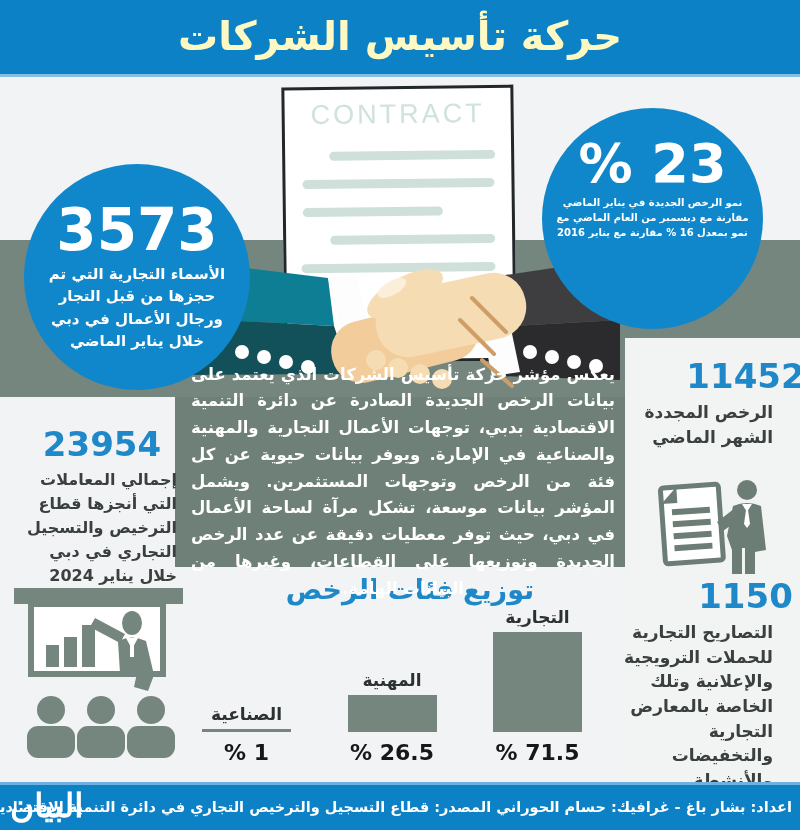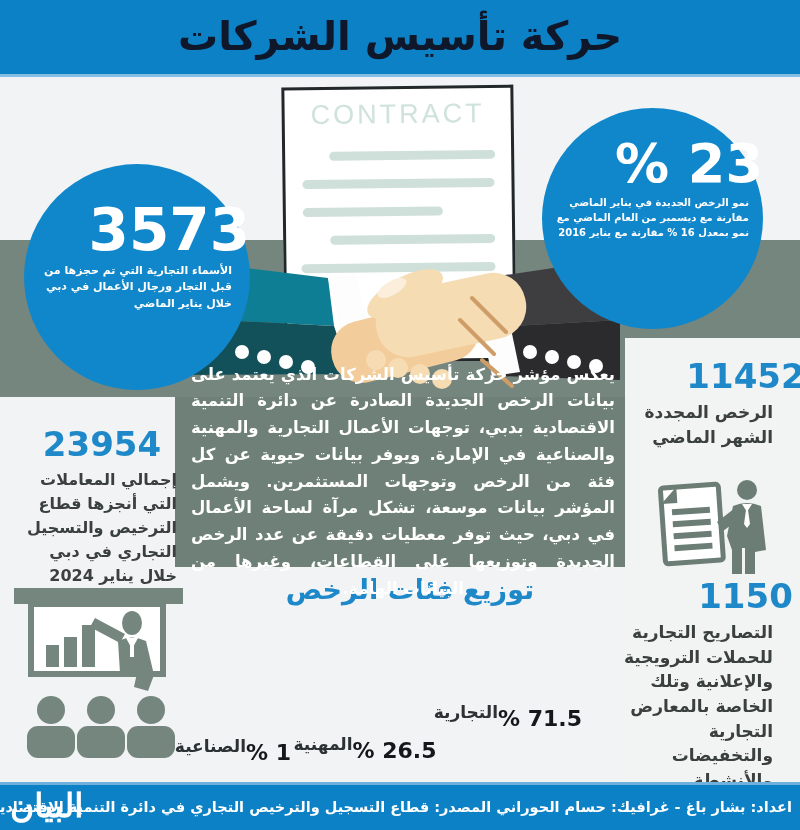--- a/index.html
+++ b/index.html
@@ -6,44 +6,44 @@
     --accent-blue:#0d81c6; --number-blue:#1e88c8; --circle-blue:#1187cb;
     --wall-green:#75867e; --panel-green:#6e8077; --bar-green:#75867e;
     --light-bg:#f1f3f4; --dark-text:#2e3335;
   }
   *{margin:0;padding:0;box-sizing:border-box;}
   body{font-family:"DejaVu Sans",sans-serif;background:#fff;}
   #stage{position:relative;width:800px;height:830px;background:var(--light-bg);overflow:hidden;direction:rtl;}
 
   
   .header{position:absolute;left:0;top:0;width:800px;height:74px;background:var(--accent-blue);z-index:6;}
-  .header-title{color:#0f172a;font-size:40px;font-weight:bold;text-align:center;line-height:72px;}
+  .header-title{color:#fef9c3;font-size:40px;font-weight:bold;text-align:center;line-height:72px;}
   .header-strip{position:absolute;left:0;top:74px;width:800px;height:3px;background:#85bfe4;z-index:6;}
 
   
   .wall{position:absolute;left:0;top:240px;width:800px;height:157px;background:var(--wall-green);z-index:1;}
   .paper{position:absolute;left:283px;top:86px;width:232px;height:276px;background:#fff;
          border:3px solid #22272a;transform:rotate(-0.7deg);z-index:2;}
   .contract-title{margin-top:10px;text-align:center;color:#cfe2dc;font-size:27px;letter-spacing:3px;
          font-family:"Liberation Sans",sans-serif;direction:ltr;}
   .paper-line{position:absolute;height:9px;border-radius:5px;background:#cfe0da;}
   .pl1{left:44px;right:16px;top:62px;}
   .pl2{left:17px;right:17px;top:90px;}
   .pl3{left:17px;width:140px;top:118px;}
   .pl4{left:44px;right:17px;top:146px;}
   .pl5{left:15px;right:17px;top:174px;}
   .handshake{position:absolute;left:180px;top:240px;z-index:3;}
 
   
-  .stat-circle{position:absolute;border-radius:50%;background:var(--circle-blue);color:#fff;text-align:right;z-index:5;}
+  .stat-circle{position:absolute;border-radius:50%;background:var(--circle-blue);color:#fff;text-align:center;z-index:5;}
   .circle-left{left:24px;top:164px;width:226px;height:226px;padding-top:36px;}
   .circle-right{left:542px;top:108px;width:221px;height:221px;padding-top:28px;}
   .circle-number{font-size:58px;font-weight:bold;line-height:1.05;}
   .circle-number-sm{font-size:54px;font-weight:bold;line-height:1.05;direction:ltr;}
-  .circle-text{font-size:11px;font-weight:bold;line-height:1.5;padding:2px 18px 0 18px;}
+  .circle-text{font-size:15px;font-weight:bold;line-height:1.5;padding:2px 18px 0 18px;}
   .circle-right .circle-text{font-size:10px;line-height:1.5;padding:2px 14px 0 14px;}
 
   
   .right-panel{position:absolute;left:625px;top:338px;width:175px;height:442px;background:#f2f4f4;z-index:4;}
   .rp-num{position:absolute;width:165px;left:0;text-align:center;font-size:34px;font-weight:bold;color:var(--number-blue);margin-left:38px;}
   .rp-text{position:absolute;right:27px;width:152px;text-align:right;font-size:17px;font-weight:bold;
            color:#3a403d;line-height:1.45;}
   .rp-num1{top:18px;} .rp-text1{top:62px;}
   .rp-icon{position:absolute;left:22px;top:138px;}
   .rp-num2{top:238px;} .rp-text2{top:282px;}
@@ -58,21 +58,21 @@
   .para{position:absolute;left:175px;top:397px;width:456px;height:170px;background:var(--panel-green);
         z-index:4;display:flex;align-items:center;}
   .para-text{color:#fff;font-size:16.5px;font-weight:bold;line-height:1.62;padding:6px 16px;
              text-align:justify;text-align-last:center;width:100%;}
 
   
   .chart-title{position:absolute;left:230px;top:574px;width:360px;text-align:center;
                color:var(--number-blue);font-size:27px;font-weight:bold;z-index:2;}
   .chart{position:absolute;left:202px;top:612px;width:380px;height:153px;display:flex;
          align-items:flex-end;justify-content:space-between;gap:8px;z-index:2;direction:ltr;}
-  .chart-col{display:flex;flex-direction:row;align-items:center;justify-content:flex-end;width:89px;}
+  .chart-col{display:flex;flex-direction:column;align-items:center;justify-content:flex-end;width:89px;}
   .bar{width:100%;background:var(--bar-green);}
   .bar-label{font-weight:bold;font-size:17px;color:#2c3133;margin-bottom:5px;}
   .bar-value{font-weight:bold;font-size:22px;color:#15181a;margin-top:8px;white-space:nowrap;}
 
   
   .footer{position:absolute;left:0;top:782px;width:800px;height:48px;background:var(--accent-blue);
           border-top:3px solid #6fb0dc;z-index:6;}
   .footer-credit{position:absolute;right:8px;top:0;height:45px;line-height:45px;color:#fff;
                  font-size:14.5px;font-weight:bold;white-space:nowrap;}
   .bayan-logo{position:absolute;left:10px;top:1px;color:#fff;font-size:33px;font-weight:bold;

